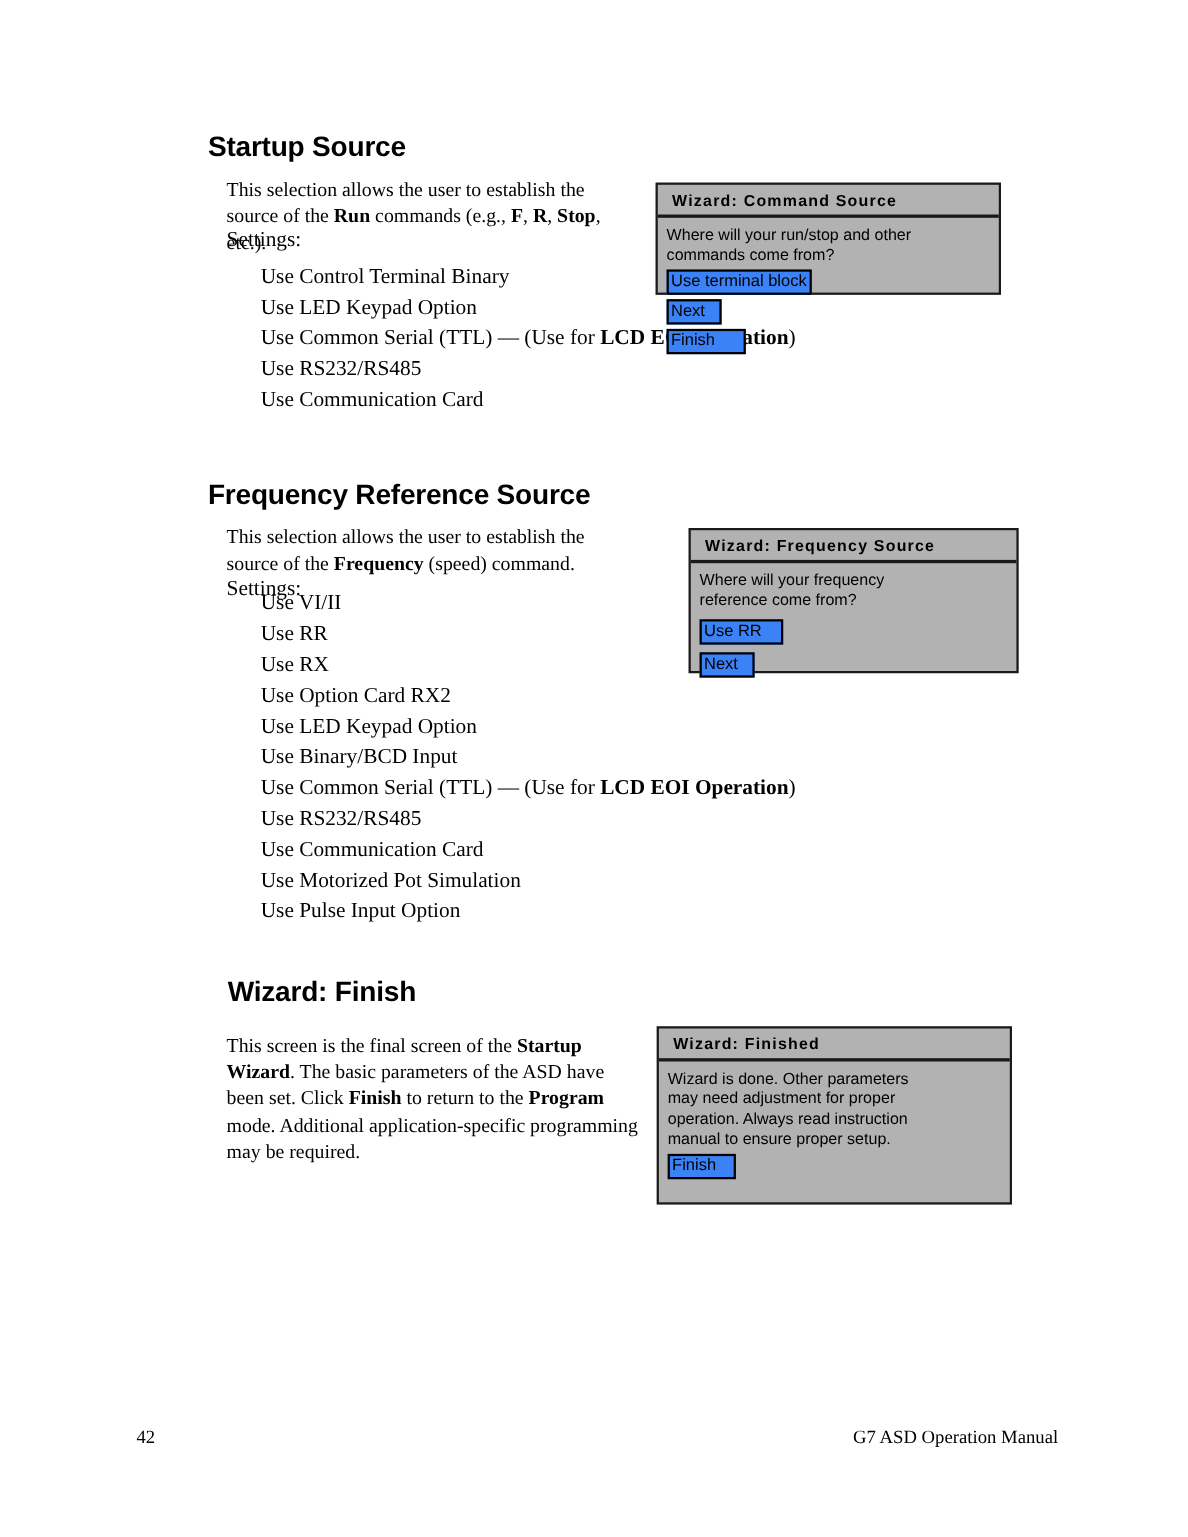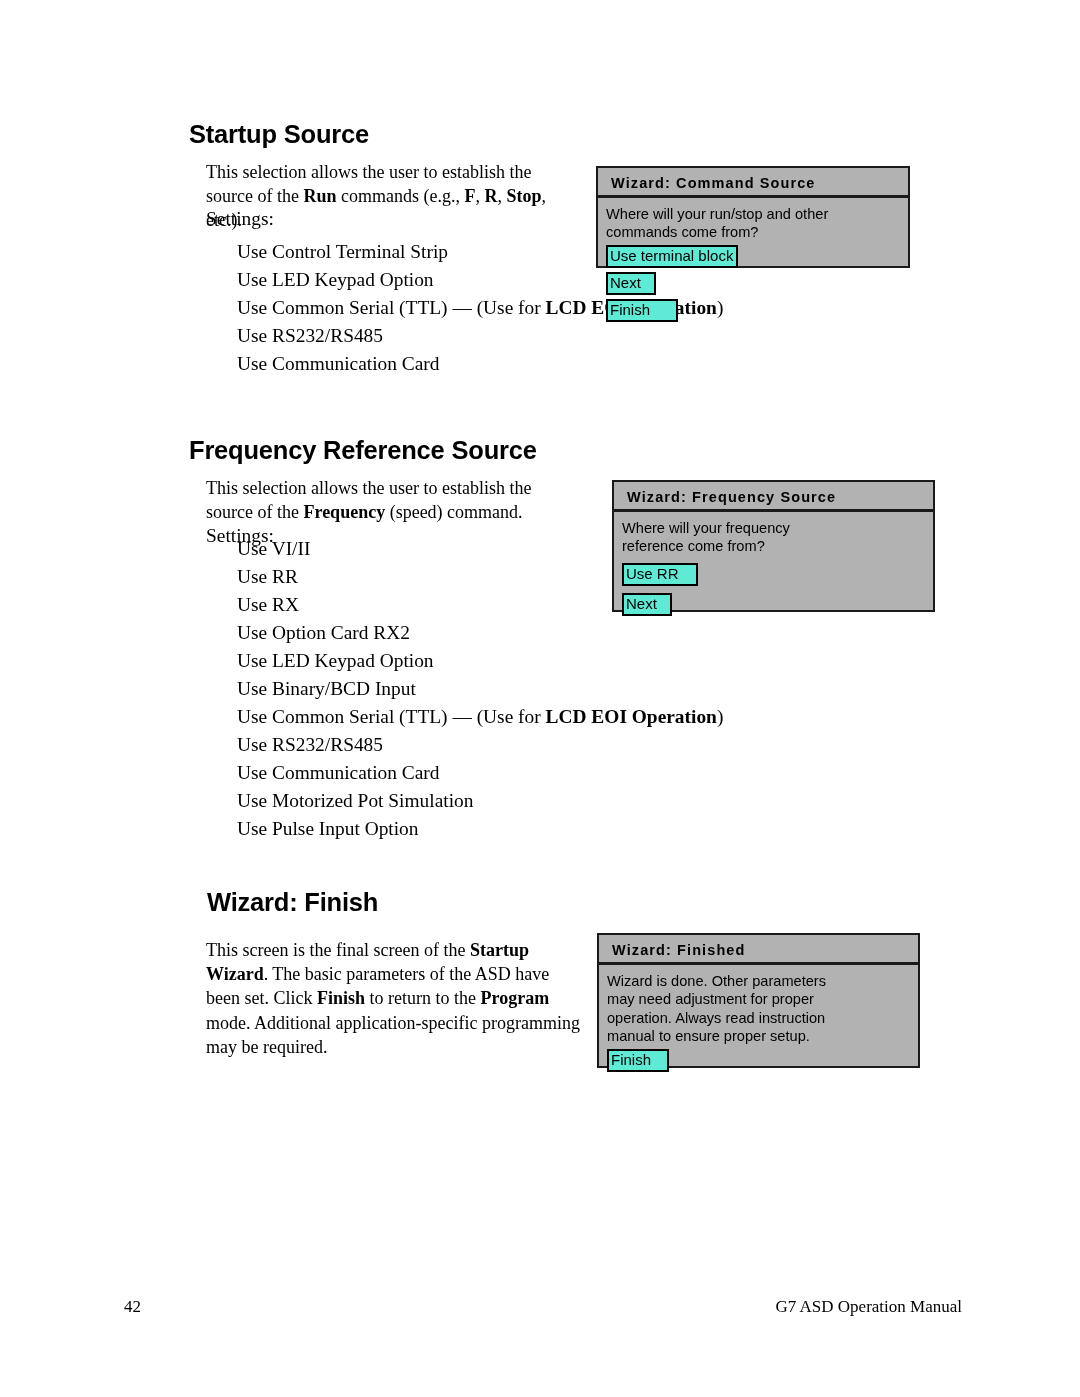--- a/index.html
+++ b/index.html
@@ -90,21 +90,21 @@
     box-sizing: border-box;
   }
   .dialog-text {
     font-size: 14.6px;
     line-height: 18.4px;
     color: #000;
     white-space: pre-line;
   }
   .btn {
     display: inline-block;
-    background: #5eead4;
+    background: #3b82f6;
     border: 2px solid #000000;
     font-size: 15px;
     line-height: 16px;
     padding: 1px 4px 2px 2px;
     color: #000;
     box-sizing: border-box;
     white-space: nowrap;
     font-family: "Liberation Sans", "DejaVu Sans", sans-serif;
   }
   .btn-row { margin-top: 4px; }
@@ -123,21 +123,21 @@
 
 <div class="page">
 
   <div class="h1" style="left:189px; top:120px;">Startup Source</div>
 
   <div class="para" style="left:206px; top:160px; width:372px;">This selection allows the user to establish the source of the <b>Run</b> commands (e.g., <b>F</b>, <b>R</b>, <b>Stop</b>, etc.).</div>
 
   <div class="settings-label" style="left:206px; top:207px;">Settings:</div>
 
   <ul class="list" style="left:237px; top:238px; width:345px;">
-      <li>Use Control Terminal Strip</li>
+      <li>Use Control Terminal Binary</li>
       <li>Use LED Keypad Option</li>
       <li>Use Common Serial (TTL) — (Use for <b>LCD EOI Operation</b>)</li>
       <li>Use RS232/RS485</li>
       <li>Use Communication Card</li>
     </ul>
 
   <div class="dialog" style="left:596px; top:166px; width:314px; height:102px;">
     <div class="dialog-title">Wizard: Command Source</div>
     <div class="dialog-body">
       <div class="dialog-text">Where will your run/stop and other
@@ -167,39 +167,39 @@
       <li>Use Option Card RX2</li>
       <li>Use LED Keypad Option</li>
       <li>Use Binary/BCD Input</li>
       <li>Use Common Serial (TTL) — (Use for <b>LCD EOI Operation</b>)</li>
       <li>Use RS232/RS485</li>
       <li>Use Communication Card</li>
       <li>Use Motorized Pot Simulation</li>
       <li>Use Pulse Input Option</li>
     </ul>
 
-  <div class="dialog" style="left:612px; top:480px; width:323px; height:132px;">
+  <div class="dialog" style="left:626px; top:480px; width:300px; height:132px;">
     <div class="dialog-title">Wizard: Frequency Source</div>
     <div class="dialog-body">
       <div class="dialog-text">Where will your frequency
 reference come from?</div>
       <div class="btn-row" style="margin-top:7px;">
         <span class="btn" style="width:76px;">Use RR</span>
       </div>
       <div class="btn-row" style="margin-top:7px;">
         <span class="btn" style="width:50px;">Next</span>
       </div>
     </div>
   </div>
 
   <div class="h1" style="left:207px; top:888px;">Wizard: Finish</div>
 
   <div class="para" style="left:206px; top:938px; width:380px;">This screen is the final screen of the <b>Startup Wizard</b>. The basic parameters of the ASD have been set. Click <b>Finish</b> to return to the <b>Program</b> mode. Additional application-specific programming may be required.</div>
 
-  <div class="dialog" style="left:597px; top:933px; width:323px; height:135px;">
+  <div class="dialog" style="left:597px; top:933px; width:323px; height:162px;">
     <div class="dialog-title">Wizard: Finished</div>
     <div class="dialog-body">
       <div class="dialog-text">Wizard is done. Other parameters
 may need adjustment for proper
 operation. Always read instruction
 manual to ensure proper setup.</div>
       <div class="btn-row" style="margin-top:3px;">
         <span class="btn" style="width:62px;">Finish</span>
       </div>
     </div>

